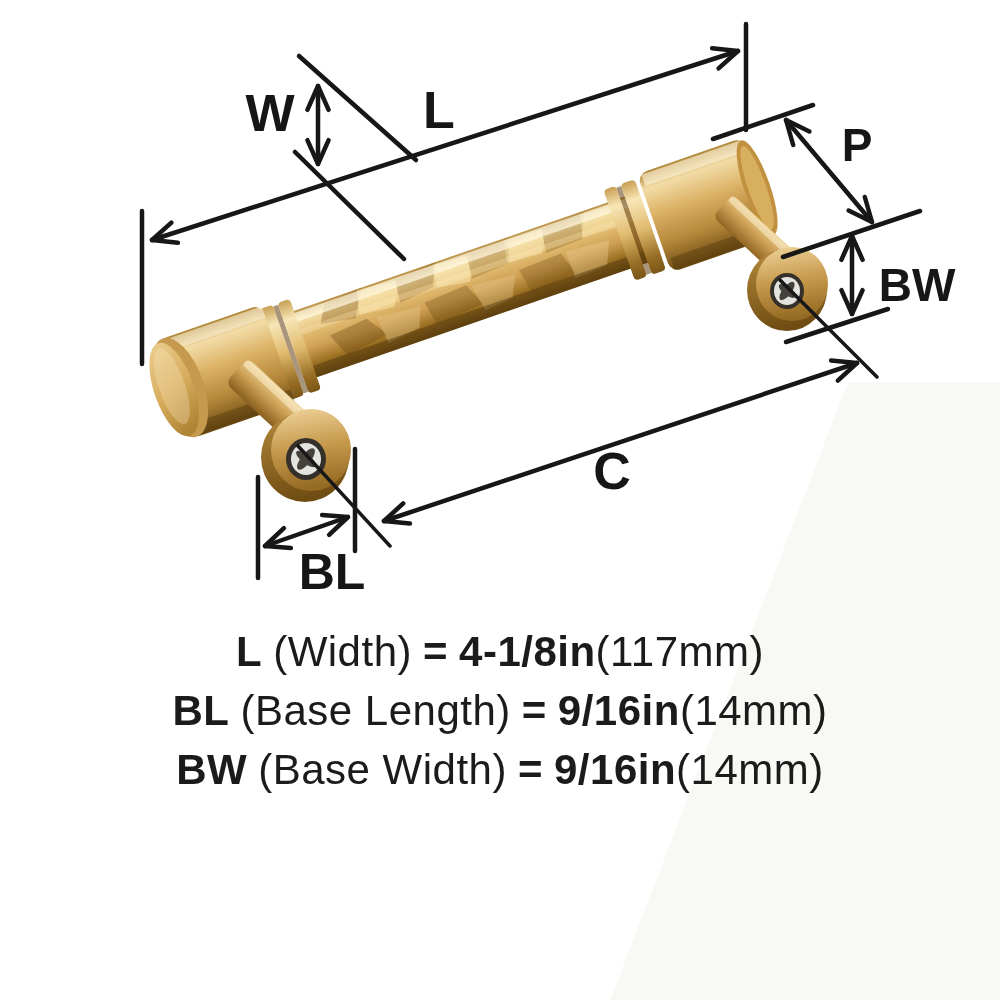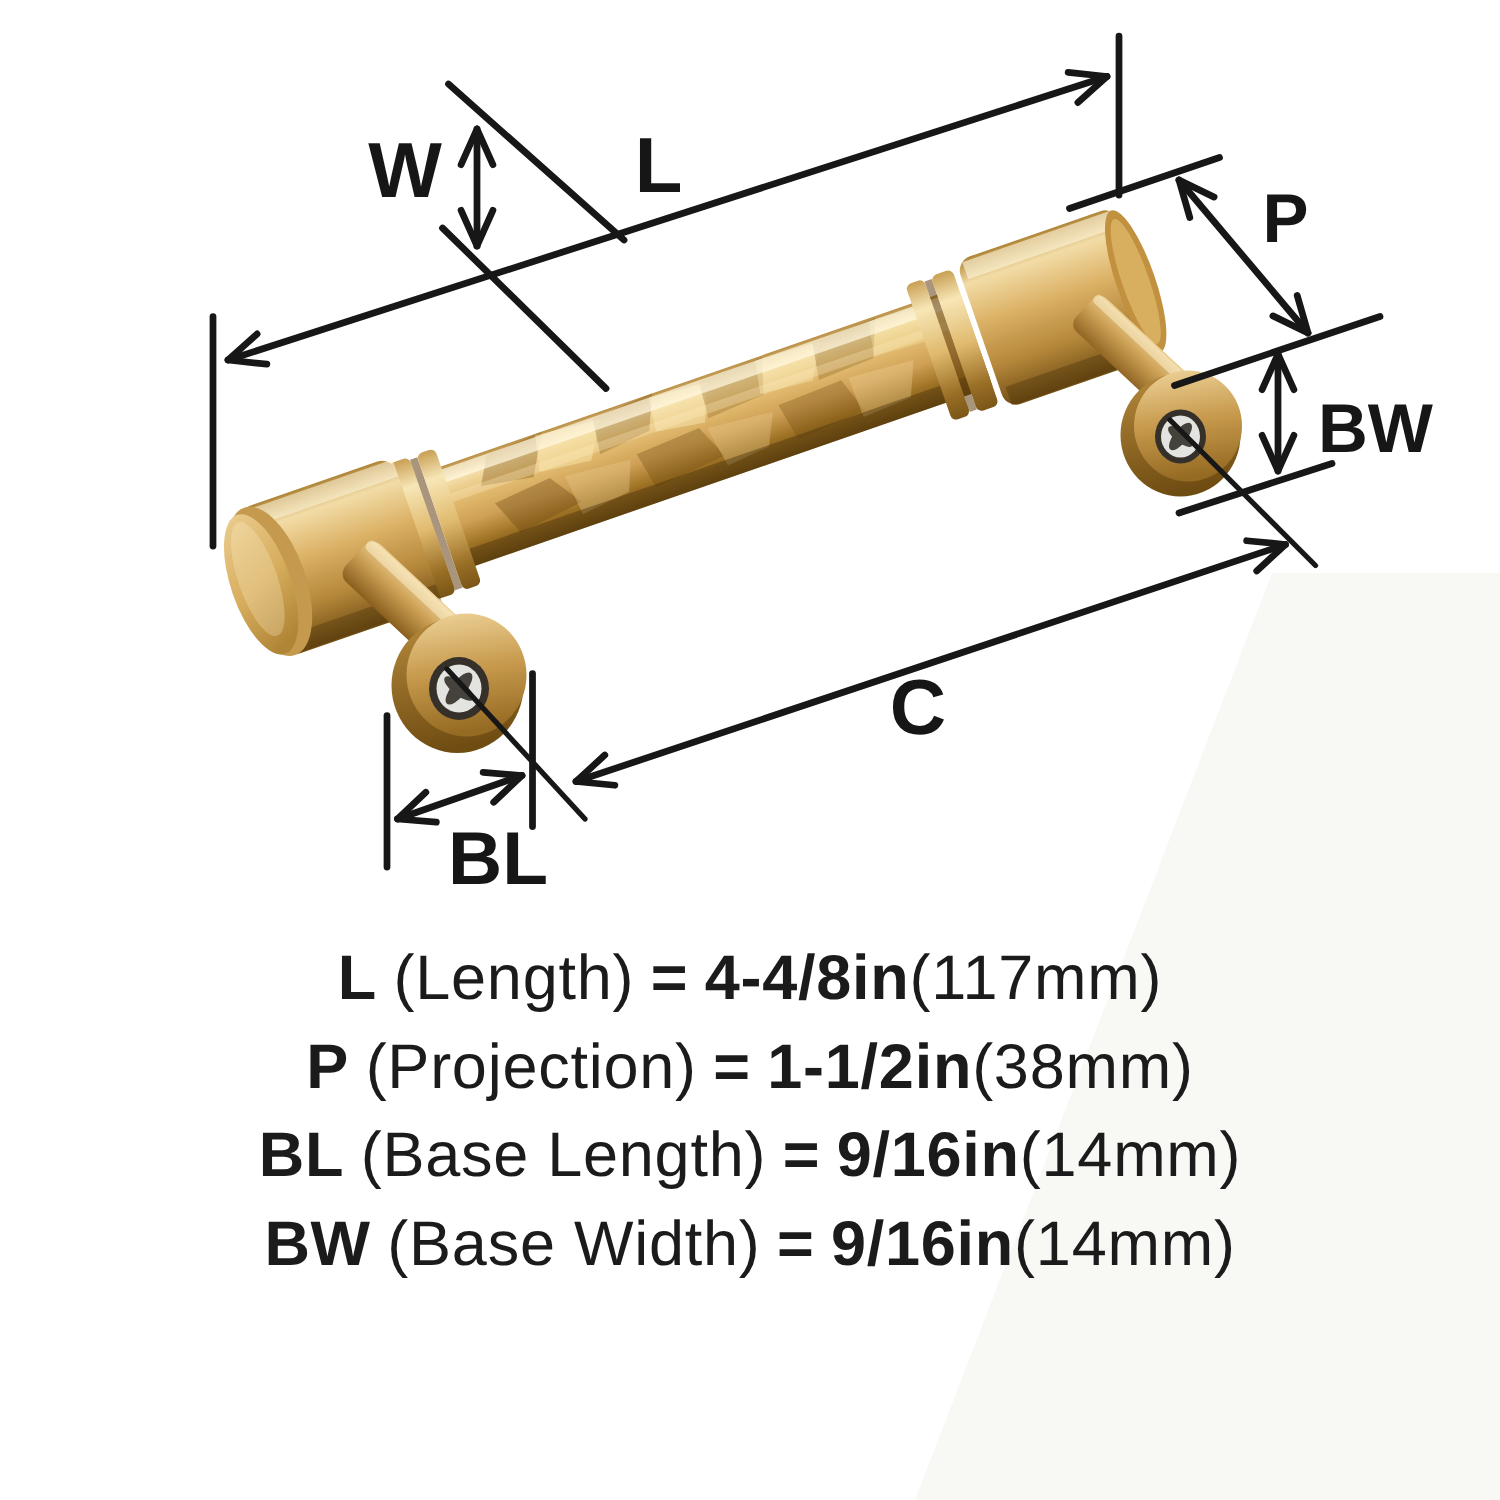--- a/index.html
+++ b/index.html
@@ -200,19 +200,18 @@
 
   <text class="dimlabel" x="270" y="131" font-size="52" text-anchor="middle">W</text>
   <text class="dimlabel" x="439" y="128" font-size="52" text-anchor="middle">L</text>
   <text class="dimlabel" x="857" y="161" font-size="46" text-anchor="middle">P</text>
   <text class="dimlabel" x="917" y="301" font-size="46" text-anchor="middle">BW</text>
   <text class="dimlabel" x="612" y="489" font-size="52" text-anchor="middle">C</text>
   <text class="dimlabel" x="332" y="589" font-size="50" text-anchor="middle">BL</text>
 </svg>
 
 <div class="specs">
-  <div class="spec-line"><span class="b">L</span><span class="n sp">(Length)</span><span class="b sp">=</span><span class="b sp">4-4/8in</span><span class="n">(117mm)</span></div>
-  <div class="spec-line"><span class="b">P</span><span class="n sp">(Projection)</span><span class="b sp">=</span><span class="b sp">1-1/2in</span><span class="n">(38mm)</span></div>
+  <div class="spec-line"><span class="b">L</span><span class="n sp">(Width)</span><span class="b sp">=</span><span class="b sp">4-1/8in</span><span class="n">(117mm)</span></div>
   <div class="spec-line"><span class="b">BL</span><span class="n sp">(Base Length)</span><span class="b sp">=</span><span class="b sp">9/16in</span><span class="n">(14mm)</span></div>
   <div class="spec-line"><span class="b">BW</span><span class="n sp">(Base Width)</span><span class="b sp">=</span><span class="b sp">9/16in</span><span class="n">(14mm)</span></div>
 </div>
 
 </div>
 
 </body></html>

